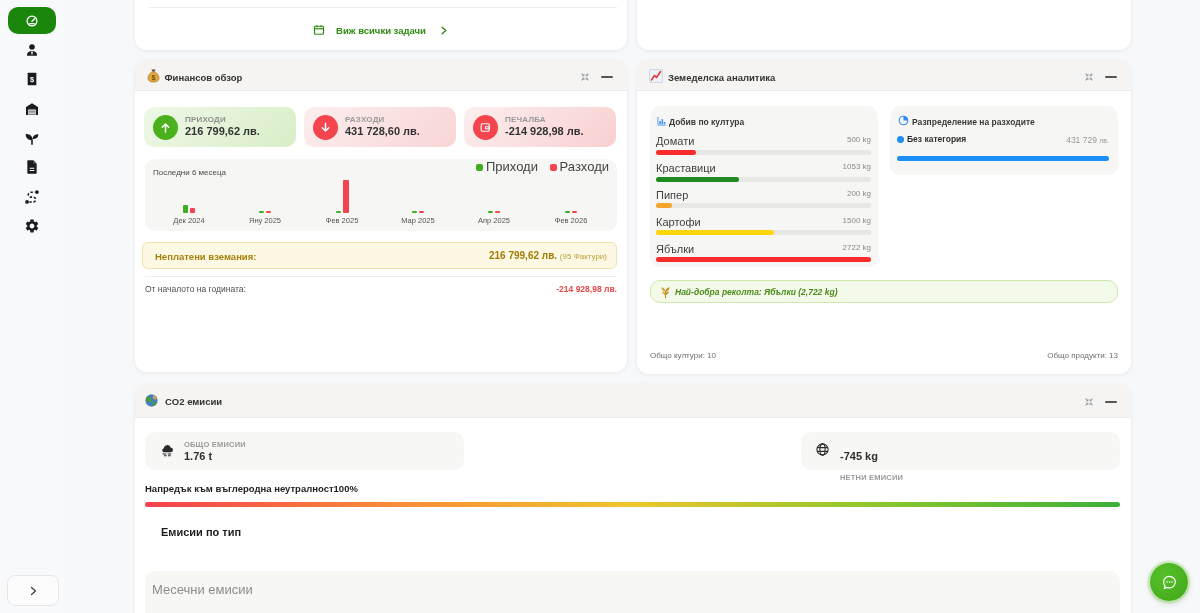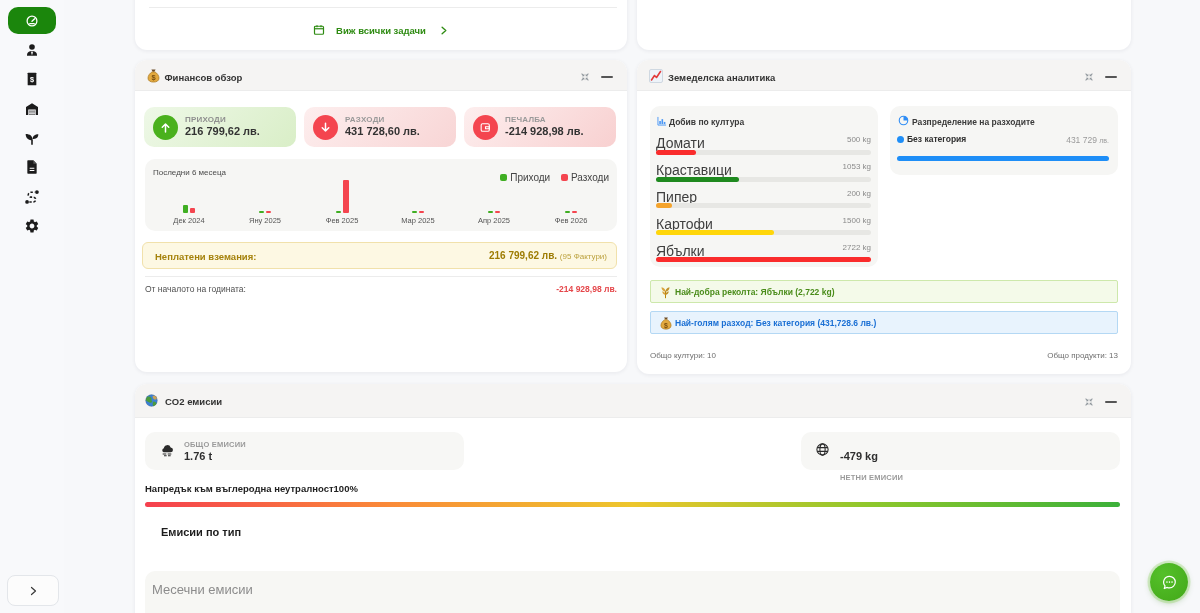--- a/index.html
+++ b/index.html
@@ -10,23 +10,23 @@
 .chead { position:absolute; left:0; right:0; top:0; height:31px; background:#f5f4f3; border-bottom:1px solid #ececec; border-radius:12px 12px 0 0; }
 .ctitle { position:absolute; font-size:9.5px; font-weight:bold; color:#333; top:11.5px; }
 .hicons { position:absolute; top:11px; }
 .tile { position:absolute; top:47px; height:40px; border-radius:10px; }
 .tile .circ { position:absolute; left:9px; top:7.5px; width:25px; height:25px; border-radius:50%; display:flex; align-items:center; justify-content:center; }
 .tile .lab { position:absolute; left:41px; top:8px; font-size:8px; font-weight:bold; color:#8f8f8f; letter-spacing:.2px; }
 .tile .val { position:absolute; left:41px; top:18px; font-size:11px; font-weight:bold; color:#333; }
 .gbox { position:absolute; background:#f6f6f4; border-radius:10px; }
 .bar-track { position:absolute; height:5px; border-radius:2.5px; background:#e7e7e4; }
 .bar-fill { position:absolute; height:5px; border-radius:2.5px; top:0; left:0; }
-.rowlab { position:absolute; font-size:14px; color:#3f3f3f; }
+.rowlab { position:absolute; font-size:11px; color:#3f3f3f; }
 .rowval { position:absolute; font-size:8px; color:#8a8a8a; text-align:right; }
-.alert { position:absolute; left:13px; width:468px; height:23px; border-radius:2px; }
+.alert { position:absolute; left:13px; width:468px; height:23px; border-radius:10px;font-style:italic; }
 .alert span { position:absolute; left:24px; top:5.5px; font-size:8.5px; font-weight:bold; }
 .sideicon { position:absolute; left:24px; width:16px; height:16px; }
 </style>
 </head>
 <body>
 
 <div class="abs" style="left:0;top:0;width:64px;height:613px;background:#f8f9fb;">
   <div class="abs" style="left:8px;top:7px;width:48px;height:27px;background:#1b860c;border-radius:10px;display:flex;align-items:center;justify-content:center;">
     <svg width="14" height="14" viewBox="0 0 24 24">
         <circle cx="12" cy="12" r="8.4" fill="none" stroke="#fff" stroke-width="2.2"></circle>
@@ -141,21 +141,21 @@
           <rect x="4" y="5" width="15" height="14" rx="2.5" fill="none" stroke="#fff" stroke-width="2"></rect>
           <path d="M12 10.5h7v3.8h-7z" fill="none" stroke="#fff" stroke-width="2"></path>
         </svg>
       </div>
     <div class="lab" style="color:#999;">ПЕЧАЛБА</div>
       <div class="val">-214 928,98 лв.</div>
   </div>
 
   <div class="gbox" style="left:10px;top:99px;width:472px;height:72px;">
     <div class="abs" style="left:8px;top:9px;font-size:8px;color:#4a4a4a;">Последни 6 месеца</div>
-    <div class="abs" style="right:8px;top:13px;font-size:10px;color:#444;margin-left:12px;">
+    <div class="abs" style="right:8px;top:0;font-size:13px;color:#444;margin-left:12px;">
       <span style="display:inline-block;width:7px;height:7px;background:#3fae22;border-radius:2px;margin-right:3px;"></span>Приходи
       <span style="display:inline-block;width:7px;height:7px;background:#f4454f;border-radius:2px;margin:0 3px 0 8px;"></span>Разходи
     </div>
 
     <div class="abs" style="left:38px;top:46px;width:5px;height:8px;background:#3fae22;border-radius:1px;"></div>
     <div class="abs" style="left:45px;top:49px;width:5px;height:5px;background:#f4454f;border-radius:1px;"></div>
     <div class="abs" style="left:114px;top:52px;width:5px;height:2px;background:#3fae22;border-radius:1px;"></div>
     <div class="abs" style="left:121px;top:52px;width:5px;height:2px;background:#f4454f;border-radius:1px;"></div>
     <div class="abs" style="left:191px;top:52px;width:5px;height:2px;background:#3fae22;border-radius:1px;"></div>
     <div class="abs" style="left:198px;top:21px;width:6px;height:33px;background:#f4454f;border-radius:1px;"></div>
@@ -249,28 +249,20 @@
   <div class="alert" style="top:220px;background:#f4fae9;border:1px solid #cde8ab;">
     <svg class="abs" style="left:8px;top:5px;" width="13" height="13" viewBox="0 0 16 16">
         <path d="M8 15V6" stroke="#b8860b" stroke-width="1.3"></path>
         <path d="M8 7C8 4 6 2 3 1.5 3.2 4.8 5 6.6 8 7z" fill="#d9a33c"></path>
         <path d="M8 7c0-3 2-5 5-5.5C12.8 4.8 11 6.6 8 7z" fill="#c08f2a"></path>
         <path d="M8 11C8 8.5 6.3 7 4 6.6 4.2 9.3 5.6 10.7 8 11z" fill="#d9a33c"></path>
         <path d="M8 11c0-2.5 1.7-4 4-4.4C11.8 9.3 10.4 10.7 8 11z" fill="#c08f2a"></path>
       </svg>
     <span style="color:#4a8c1a;">Най-добра реколта: Ябълки (2,722 kg)</span>
   </div>
-  <div class="alert" style="top:251px;background:#e8f3fd;border:1px solid #b4d8f4;">
-    <svg class="abs" style="left:9px;top:5px;" width="12" height="13" viewBox="0 0 13 14">
-        <path d="M4.4 0.6h4.2l-1.3 2.2h-1.6z" fill="#6d4c28"></path>
-        <path d="M5 2.9C2.6 4.5 1 6.7 1 9.1c0 2.7 2.3 4 5.5 4s5.5-1.3 5.5-4c0-2.4-1.6-4.6-4-6.2z" fill="#e2a93f" stroke="#a8761d" stroke-width=".7"></path>
-        <text x="6.5" y="11.4" font-size="7.5" font-weight="bold" fill="#7a4f10" text-anchor="middle" font-family="Liberation Sans">$</text>
-      </svg>
-    <span style="color:#1a6fd4;">Най-голям разход: Без категория (431,728.6 лв.)</span>
-  </div>
   <div class="abs" style="left:13px;top:291px;font-size:8px;color:#6e6e6e;">Общо култури: 10</div>
   <div class="abs" style="right:13px;top:291px;font-size:8px;color:#6e6e6e;">Общо продукти: 13</div>
 </div>
 
 <div class="card" style="left:135px;top:384px;width:996px;height:260px;">
   <div class="chead" style="height:34px;"></div>
   <svg class="abs" style="left:10px;top:10px;" width="13" height="13" viewBox="0 0 16 16">
       <circle cx="8" cy="8" r="7.3" fill="#3b7fd4"></circle>
       <path d="M3.2 3.2C5 2.6 6.6 3 7.6 4.4 8.7 5.9 7.2 7 8.5 8.4c1.2 1.3-.4 2.8-2.2 2.3C4.5 10.2 2.4 9 1 7.6 1.3 5.9 2 4.3 3.2 3.2z" fill="#4b9b3d"></path>
       <path d="M9.5 2.2c1.8-.4 3.6.2 4.8 1.6.6 1.6.2 2.8-1.2 3.1-1.4.3-2.9-.7-3.4-2.2-.4-1-.4-1.8-.2-2.5z" fill="#c9a35a"></path>
@@ -298,21 +290,21 @@
   </div>
   <div class="gbox" style="left:666px;top:48px;width:319px;height:38px;background:#f7f7f5;">
     <svg class="abs" style="left:14px;top:10px;" width="15" height="15" viewBox="0 0 24 24">
         <g fill="none" stroke="#2b2b2b" stroke-width="1.7">
           <circle cx="12" cy="12" r="9"></circle>
           <ellipse cx="12" cy="12" rx="4.2" ry="9"></ellipse>
           <path d="M3.5 9h17M3.5 15h17"></path>
         </g>
       </svg>
     <div class="abs" style="left:39px;top:8px;font-size:7.5px;font-weight:bold;color:#9a9a9a;letter-spacing:.2px;margin-top:33px;">НЕТНИ ЕМИСИИ</div>
-    <div class="abs" style="left:39px;top:17.5px;font-size:11px;font-weight:bold;color:#2f2f2f;">-479 kg</div>
+    <div class="abs" style="left:39px;top:17.5px;font-size:11px;font-weight:bold;color:#2f2f2f;">-745 kg</div>
   </div>
 
   <div class="abs" style="left:10px;top:99px;font-size:9.5px;font-weight:bold;color:#222;">Напредък към въглеродна неутралност100%</div>
   <div class="abs" style="left:10px;top:118px;width:975px;height:5px;border-radius:3px;background:linear-gradient(90deg,#f5404e,#fa8a38,#edc62c,#8cc72c,#3bb039);"></div>
 
   <div class="abs" style="left:10px;top:142px;font-size:11px;font-weight:bold;color:#1d1d1d;padding-left:16px;">Емисии по тип</div>
 
   <div class="gbox" style="left:10px;top:187px;width:975px;height:60px;background:#f7f7f4;">
     <div class="abs" style="left:7px;top:11px;font-size:13px;color:#8c8c8c;">Месечни емисии</div>
   </div>

